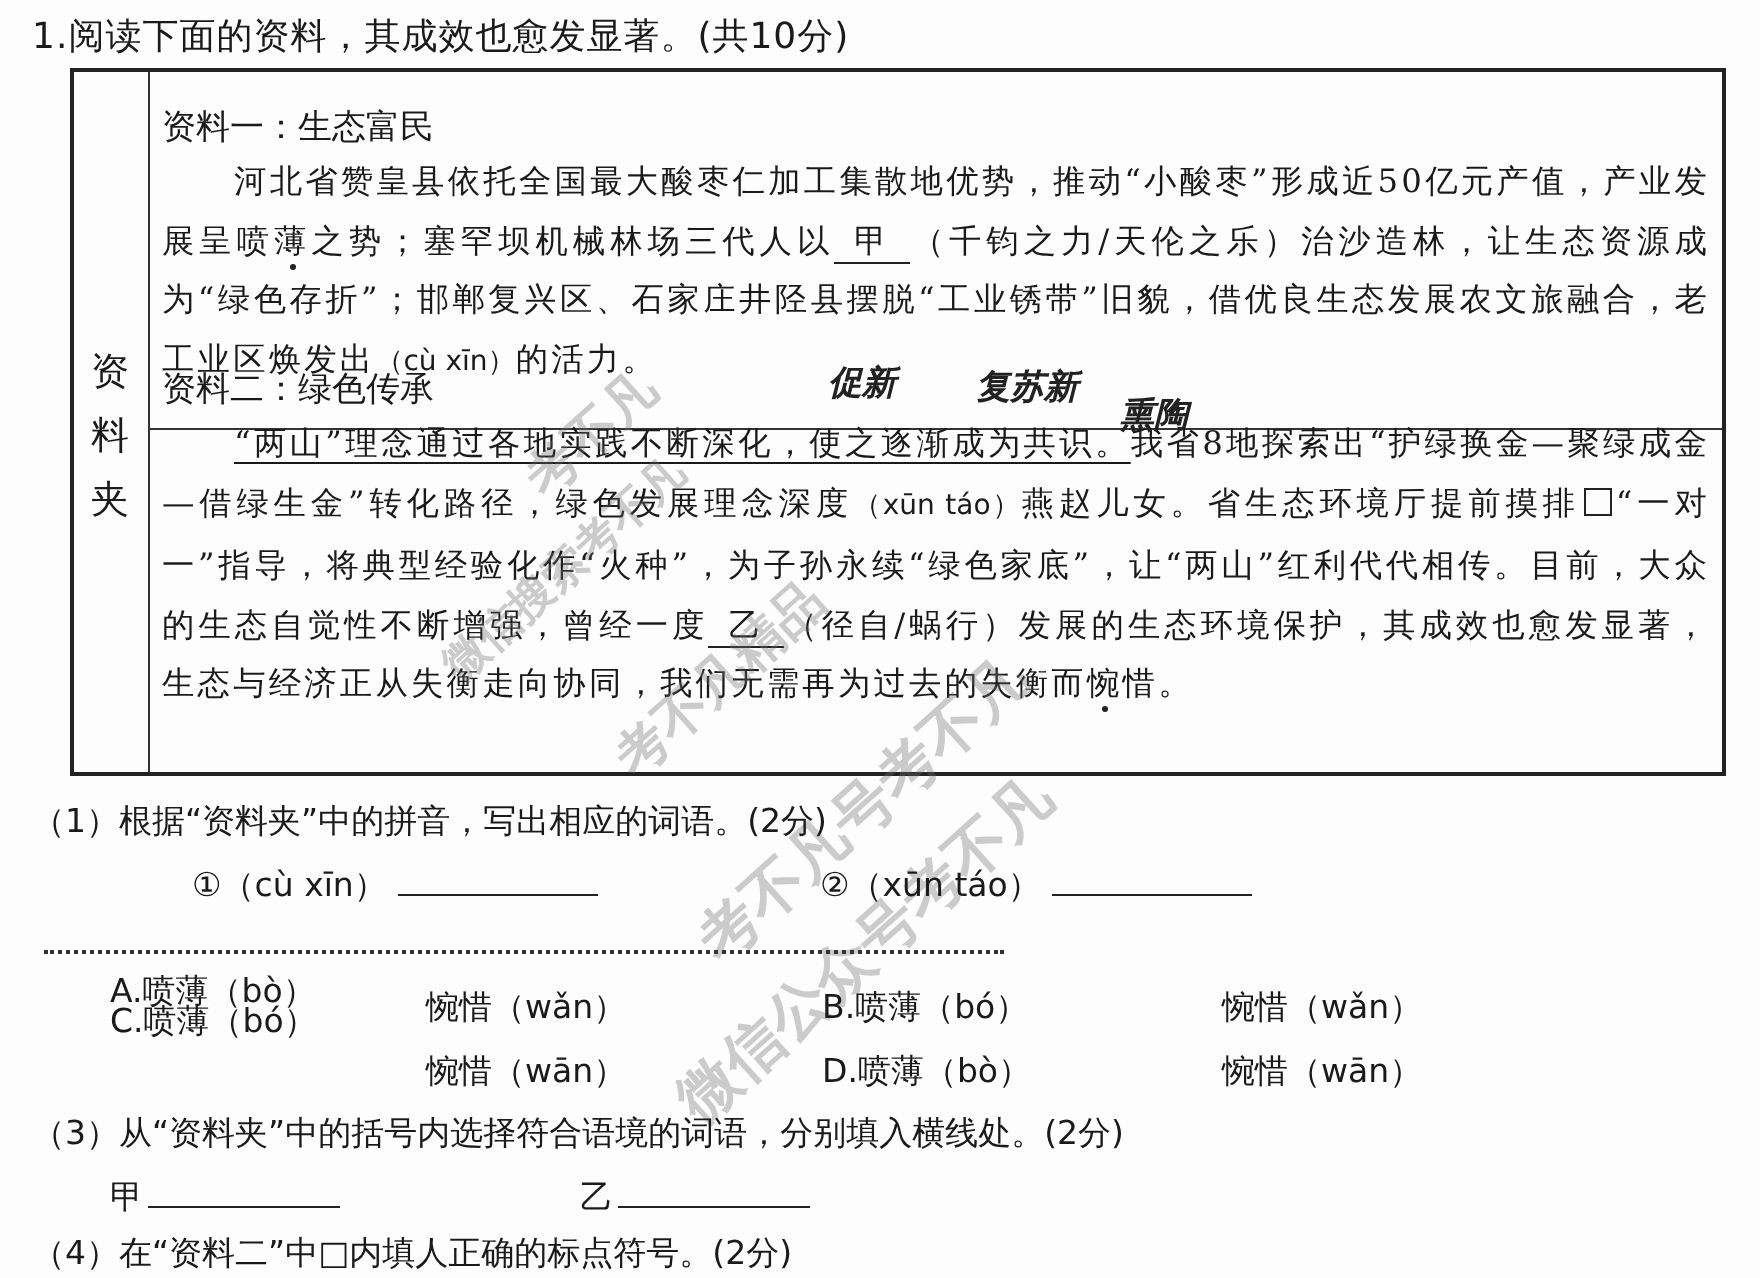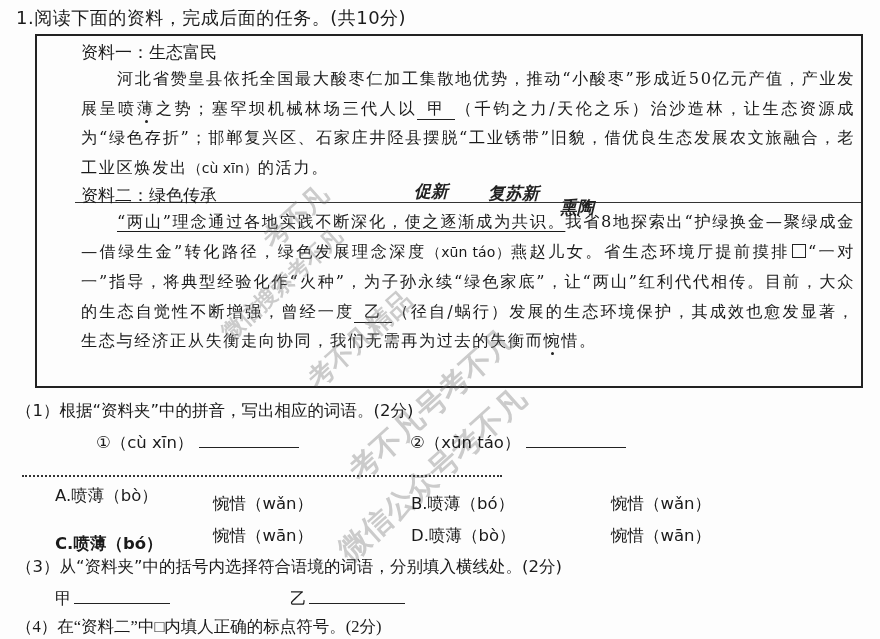--- a/index.html
+++ b/index.html
@@ -6,21 +6,21 @@
   body {
     width:880px; height:639px; overflow:hidden; background:#fdfdfd;
     font-family: "DejaVu Serif", "Liberation Serif", serif;
     color:#1a1a1a; position:relative;
   }
   .q-title { position:absolute; left:16px; top:6px; font-size:18px; font-family:"DejaVu Sans","Liberation Sans",sans-serif; letter-spacing:0.5px; }
   .box { position:absolute; left:35px; top:34px; width:828px; height:354px; border:2px solid #222; box-sizing:border-box; }
   .side { position:absolute; left:0; top:0; width:38px; height:100%; border-right:1.5px solid #333; box-sizing:border-box; }
   .side-label { position:absolute; left:7px; top:134px; width:22px; font-size:19px; line-height:32px; text-align:center; font-family:"DejaVu Sans",sans-serif; }
   .sec { position:absolute; left:38px; right:0; box-sizing:border-box; padding:4px 6px 0 6px; }
-  .sec1 { top:0; height:167px; border-bottom:1.5px solid #333; }
+  .sec1 { top:12px; height:167px; border-bottom:1.5px solid #333; }
   .sec2 { top:143px; bottom:0; }
   .sec-head { font-size:17px; line-height:24px; font-family:"DejaVu Sans",sans-serif; }
   .para { font-size:16.2px; line-height:29.5px; text-align:justify; letter-spacing:1.6px; }
   .indent { display:inline-block; width:36px; }
   .blank { display:inline-block; border-bottom:1.2px solid #222; padding:0 10px; line-height:20px; }
   .ul { text-decoration:underline; text-underline-offset:4px; }
   .dot { position:relative; }
   .dot::after { content:""; position:absolute; left:50%; bottom:-5px; width:3px; height:3px; margin-left:-1.5px; background:#222; border-radius:50%; }
   .py { font-family:"DejaVu Sans","Liberation Sans",sans-serif; font-size:14px; letter-spacing:0; }
   .square { display:inline-block; width:12px; height:12px; border:1.3px solid #222; vertical-align:-1px; margin:0 2px; }
@@ -28,24 +28,27 @@
   .wm { position:absolute; color:rgba(110,110,110,0.35); font-weight:bold; font-family:"DejaVu Sans",sans-serif; transform:rotate(-42deg); transform-origin:left top; white-space:nowrap; pointer-events:none; }
   .qs { position:absolute; left:0; width:880px; font-family:"DejaVu Sans","Liberation Sans",sans-serif; font-size:16.5px; }
   .line { position:absolute; white-space:nowrap; }
   .fill { display:inline-block; border-bottom:1.3px solid #222; vertical-align:baseline; height:14px; }
   .dots { display:inline-block; width:480px; border-bottom:2px dotted #333; height:10px; margin:0 6px; vertical-align:baseline;}
 </style>
 </head>
 <body>
 
 <div class="q-title">
-  <span>1.</span><span>阅读下面的资料，完成后面的任务。(共10分)</span>
+  <span>1.</span><span>阅读下面的资料，其成效也愈发显著。(共10分)</span>
 </div>
 
 <div class="box">
+  <div class="side">
+    <div class="side-label">资料夹</div>
+  </div>
 
   <div class="sec sec1">
     <div class="sec-head">资料一：生态富民</div>
     <div class="para"><span class="indent"></span><span>河北省赞皇县依托全国最大酸枣仁加工集散地优势，推动“小酸枣”形成近50亿元产值，产业发展呈喷</span><span class="dot">薄</span><span>之势；塞罕坝机械林场三代人以</span><span class="blank">甲</span><span>（千钧之力/天伦之乐）治沙造林，让生态资源成为“绿色存折”；邯郸复兴区、石家庄井陉县摆脱“工业锈带”旧貌，借优良生态发展农文旅融合，老工业区焕发出</span><span class="py">（cù xīn）</span><span>的活力。</span></div>
   </div>
 
   <div class="sec sec2">
     <div class="sec-head">资料二：绿色传承</div>
     <div class="para"><span class="indent"></span><span class="ul">“两山”理念通过各地实践不断深化，使之逐渐成为共识。</span><span>我省8地探索出“护绿换金—聚绿成金—借绿生金”转化路径，绿色发展理念深度</span><span class="py">（xūn táo）</span><span>燕赵儿女。省生态环境厅提前摸排</span><span class="square"></span><span>“一对一”指导，将典型经验化作“火种”，为子孙永续“绿色家底”，让“两山”红利代代相传。目前，大众的生态自觉性不断增强，曾经一度</span><span class="blank">乙</span><span>（径自/蜗行）发展的生态环境保护，其成效也愈发显著，生态与经济正从失衡走向协同，我们无需再为过去的失衡而</span><span class="dot">惋</span><span>惜。</span></div>
   </div>
@@ -66,23 +69,23 @@
   <div class="line" style="left:55px;top:432px;margin-left:41px;"><span>①（cù xīn）</span><span class="fill" style="width:100px;margin-left:6px;"></span></div>
   <div class="line" style="left:410px;top:432px;"><span>②（xūn táo）</span><span class="fill" style="width:100px;margin-left:6px;"></span></div>
 
   <div class="line" style="left:16px;top:462px;"><span class="dots"></span><span style="display:inline-block;width:40px;"></span></div>
 
   <div class="line" style="left:55px;top:485px;"><span>A.</span><span>喷薄（bò）</span></div>
   <div class="line" style="left:213px;top:493px;">惋惜（wǎn）</div>
   <div class="line" style="left:411px;top:493px;"><span>B.</span><span>喷薄（bó）</span></div>
   <div class="line" style="left:611px;top:493px;">惋惜（wǎn）</div>
 
-  <div class="line" style="left:55px;top:533px;font-weight:bold;"><span>C.</span><span>喷薄（bó）</span></div>
+  <div class="line" style="left:55px;top:500px;"><span>C.</span><span>喷薄（bó）</span></div>
   <div class="line" style="left:213px;top:525px;">惋惜（wān）</div>
   <div class="line" style="left:411px;top:525px;"><span>D.</span><span>喷薄（bò）</span></div>
   <div class="line" style="left:611px;top:525px;">惋惜（wān）</div>
 
   <div class="line" style="left:16px;top:556px;">（3）从“资料夹”中的括号内选择符合语境的词语，分别填入横线处。(2分)</div>
   <div class="line" style="left:55px;top:588px;"><span>甲</span><span class="fill" style="width:96px;margin-left:2px;"></span></div>
   <div class="line" style="left:290px;top:588px;"><span>乙</span><span class="fill" style="width:96px;margin-left:2px;"></span></div>
 
-  <div class="line" style="left:16px;top:616px;font-family:Liberation Serif, serif;">（4）在“资料二”中□内填人正确的标点符号。(2分)</div>
+  <div class="line" style="left:16px;top:616px;">（4）在“资料二”中□内填人正确的标点符号。(2分)</div>
 </div>
 
 </body></html>

